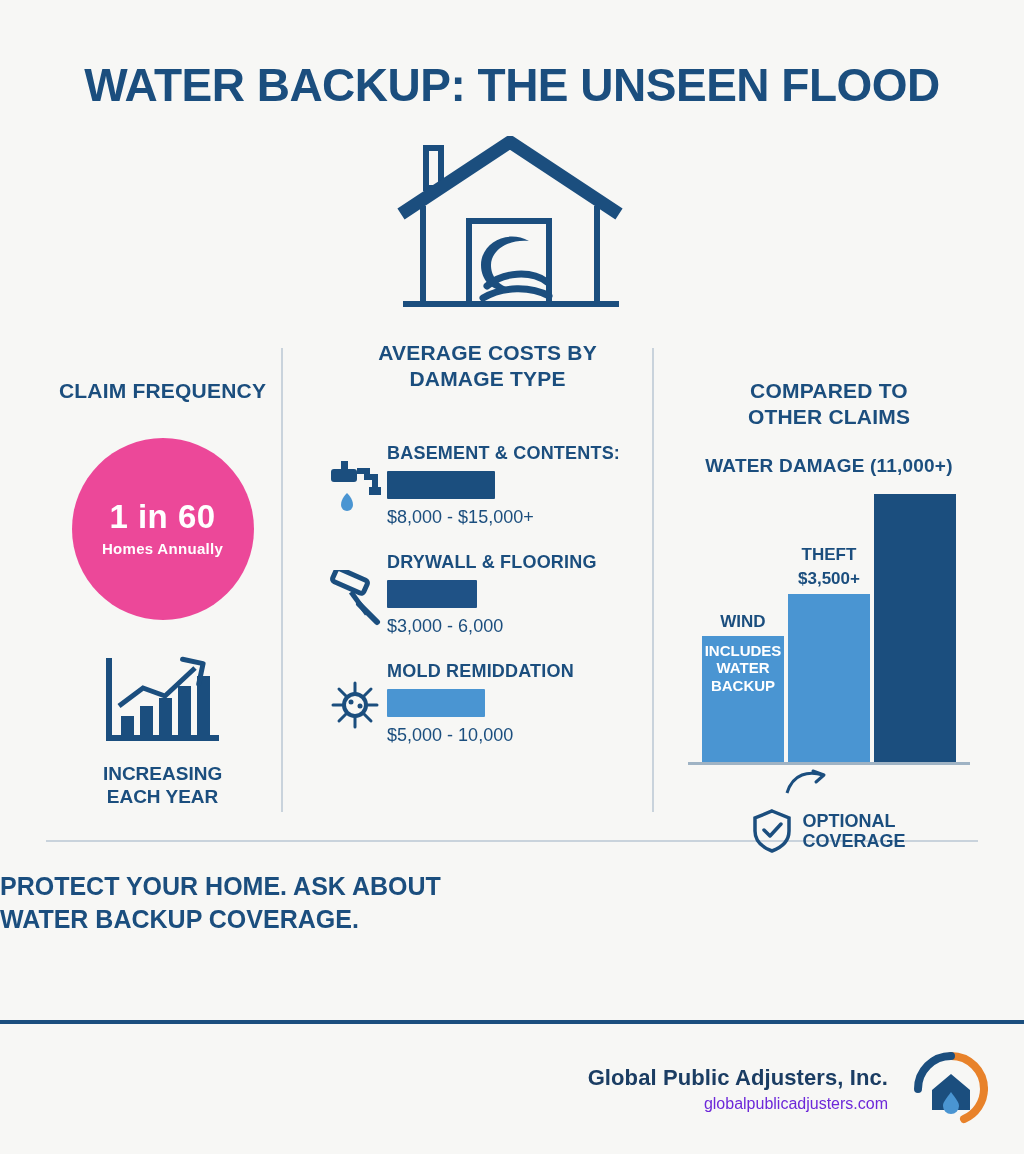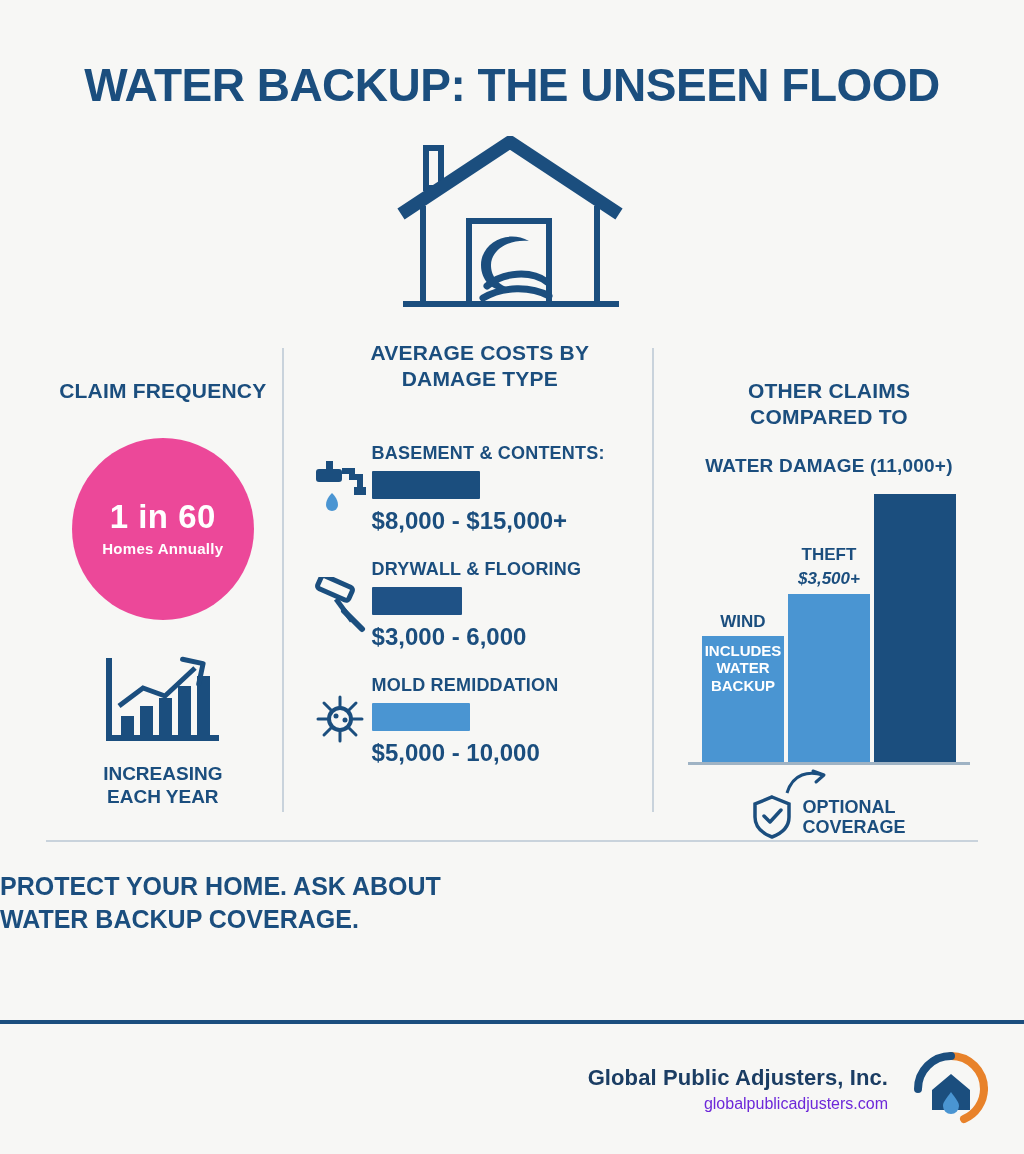--- a/index.html
+++ b/index.html
@@ -43,21 +43,21 @@
   .columns {
     display: flex;
     margin-top: 14px;
     padding: 0 44px;
     height: 490px;
   }
   .col {
     position: relative;
   }
   .col-1 { width: 258px; }
-  .col-2 { width: 400px; padding-left: 26px; }
+  .col-2 { width: 400px; padding-left: 42px; }
   .col-3 { width: 334px; padding-left: 26px; }
   .vline {
     position: absolute;
     top: 8px;
     bottom: 18px;
     width: 2px;
     background: #c9d3dc;
   }
   .col-head {
     text-align: center;
@@ -130,23 +130,23 @@
     letter-spacing: 0.2px;
     text-transform: uppercase;
     margin-bottom: 7px;
   }
   .cost-bar {
     height: 28px;
     border-radius: 1px;
     margin-bottom: 8px;
   }
   .cost-value {
-    font-size: 24px;
+    font-size: 18px;
     color: #1b4e7e;
-    font-weight: bold;
+    font-weight: normal;
   }
 
   
   .col3-head { margin-top: 38px; }
   .bar-title {
     text-align: center;
     font-size: 19px;
     font-weight: bold;
     margin-top: 26px;
     letter-spacing: 0.2px;
@@ -187,20 +187,21 @@
     font-weight: bold;
     text-align: center;
     line-height: 1.15;
     padding-top: 6px;
     text-transform: uppercase;
   }
   .optional-row {
     display: flex;
     align-items: center;
     justify-content: center;
+    margin-top: 14px;
     gap: 10px;
   }
   .optional-text {
     font-size: 18px;
     font-weight: bold;
     line-height: 1.15;
     text-transform: uppercase;
   }
   .arrow-wrap {
     display: flex;
@@ -373,36 +374,36 @@
             <div class="cost-value">$5,000 - 10,000</div>
           </div>
         </div>
 
       </div>
     </div>
 
     <div class="col col-3">
       <div class="vline" style="left:0;"></div>
       <div class="col-head col3-head">
+        <div>Compared to</div>
         <div>Other Claims</div>
-        <div>Compared to</div>
       </div>
 
       <div class="bar-title">Water Damage (11,000+)</div>
 
       <div class="barchart">
         <div class="bargroup">
           <div class="bar-caption">Wind</div>
           <div class="bar" style="height:126px;background:#4a95d2;">
             <div class="bar-inner-label">Includes Water Backup</div>
           </div>
         </div>
         <div class="bargroup">
           <div class="bar-caption">Theft</div>
-          <div class="bar-caption" style="margin-bottom:6px;font-weight:bold;font-style:italic;">$3,500+</div>
+          <div class="bar-caption" style="margin-bottom:6px;font-weight:bold;">$3,500+</div>
           <div class="bar" style="height:168px;background:#4a95d2;"></div>
         </div>
         <div class="bargroup">
           <div class="bar" style="height:268px;background:#1b4e7e;"></div>
         </div>
       </div>
 
       <div class="arrow-wrap">
         <svg width="48" height="26" viewBox="0 0 48 26">
           <path d="M4 24 C10 4 26 2 40 6" fill="none" stroke="#1b4e7e" stroke-width="3"></path>

